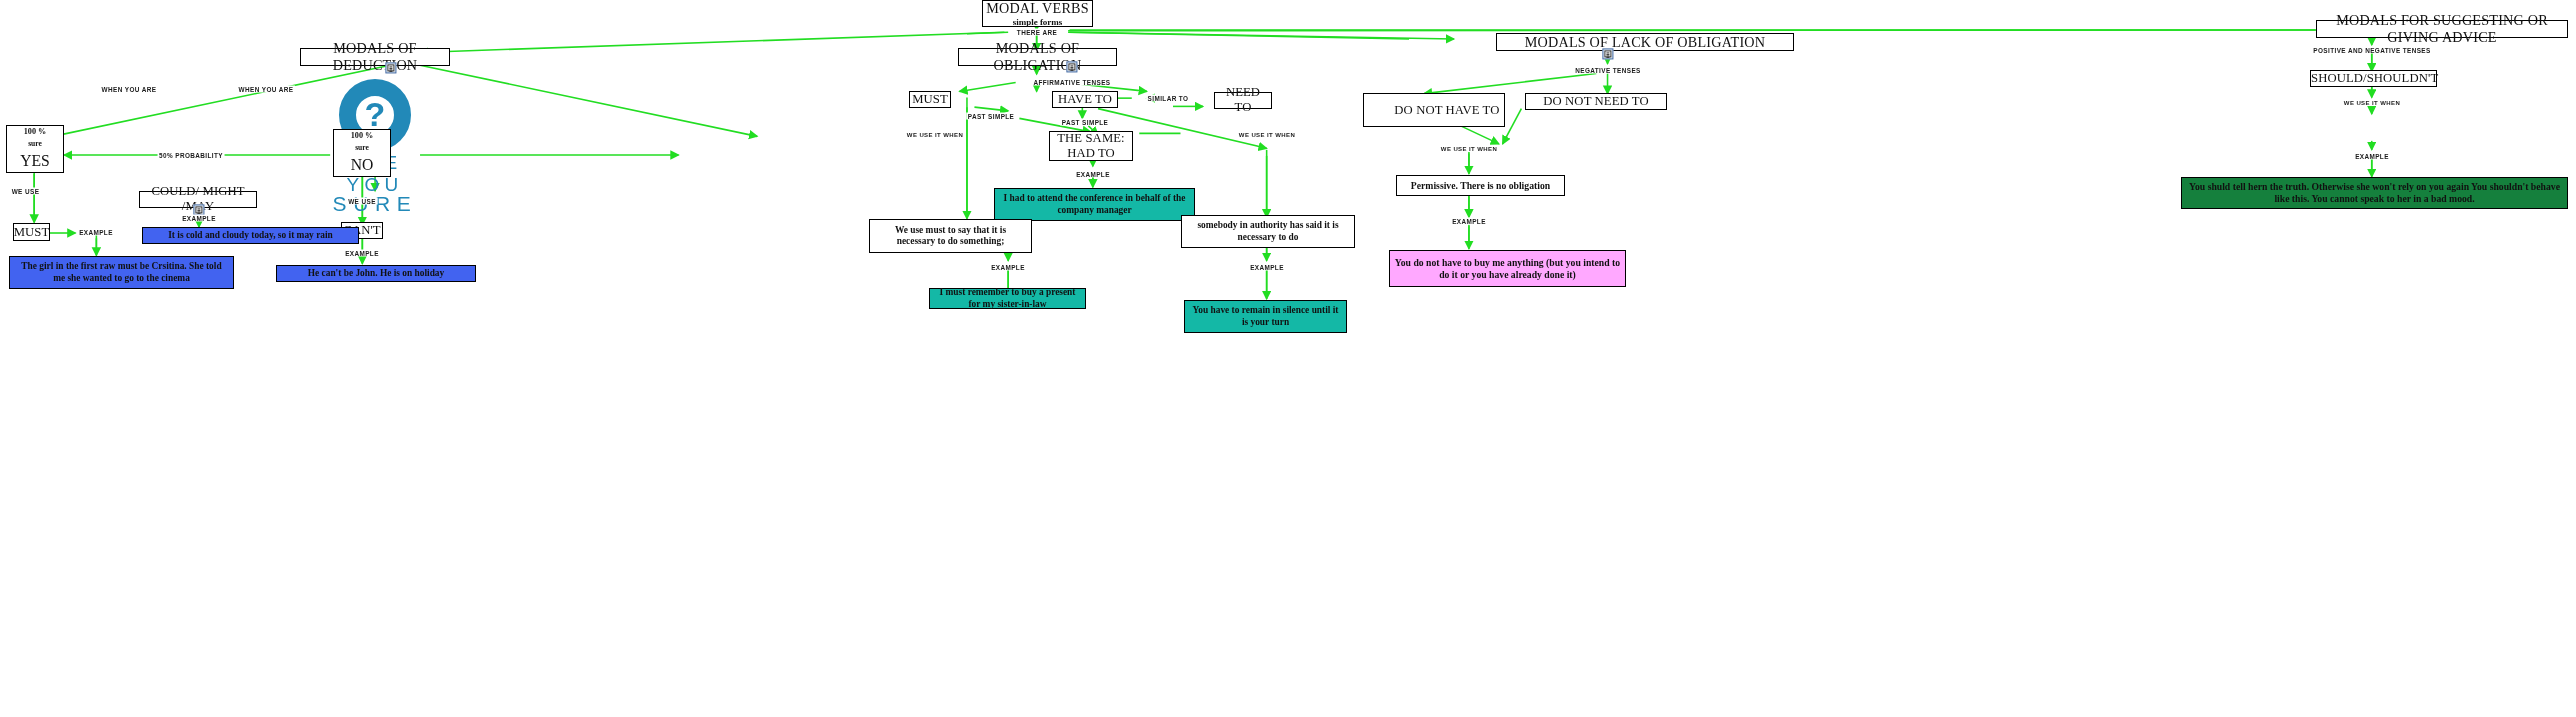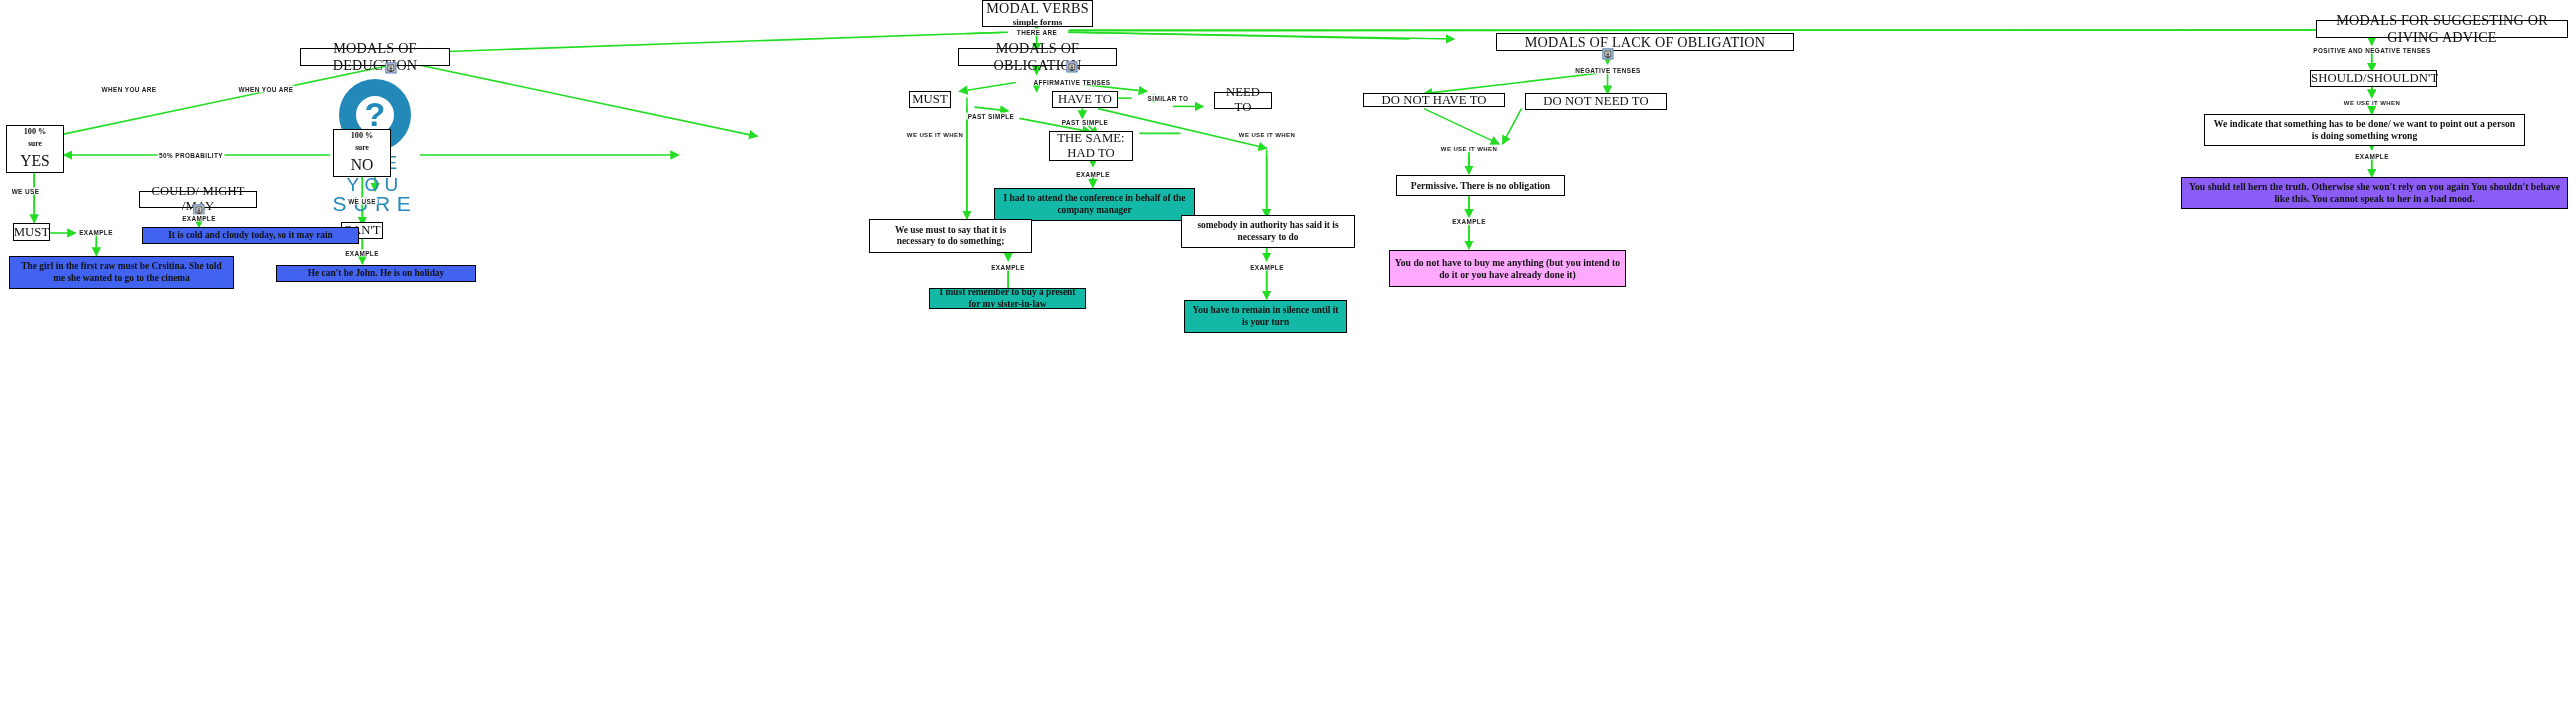--- a/index.html
+++ b/index.html
@@ -22,21 +22,21 @@
   .sh-red::after{background:#e00000;}
   .sh-magenta::after{background:#e800e8;}
   .sh-green::after{background:#00e000;}
   .sh-none::after{background:transparent;}
 
   
   .fill-white{background:#ffffff;}
   .fill-blue{background:#4263f0;}
   .fill-pink{background:#14b8a6;}
   .fill-magenta{background:#ffa8ff;}
-  .fill-lgreen{background:#8b5cf6;}
+  .fill-lgreen{background:#15803d;}
   .t-head{font-family:"Liberation Serif",serif;font-size:14.2px;letter-spacing:0.2px;}
   .t-sub{font-family:"Liberation Serif",serif;font-size:12.7px;letter-spacing:0.1px;}
   .t-big{font-family:"Liberation Serif",serif;font-size:15.7px;}
   .t-small{font-family:"Liberation Serif",serif;font-size:8.2px;}
   .t-body{font-family:"Liberation Serif",serif;font-size:9.4px;font-weight:bold;}
   .t-body2{font-family:"Liberation Serif",serif;font-size:9.7px;font-weight:bold;}
 
   
   .elabel{position:absolute;font-family:"Liberation Sans",sans-serif;
           font-weight:bold;font-size:6.4px;letter-spacing:0.4px;color:#1a1a1a;
@@ -313,21 +313,21 @@
   </div>
 
   <div class="node sh-magenta fill-white" style="left:1458px;top:33px;width:298px;height:18px;margin-left:38px;">
     <span class="txt t-head">MODALS OF  LACK OF OBLIGATION</span>
   </div>
   <div class="note-badge" style="left:1608px;top:54px;">
       <i></i>
     </div>
   <div class="elabel" style="left:1608px;top:70px;">NEGATIVE TENSES</div>
 
-  <div class="node sh-magenta fill-white" style="left:1363px;top:93px;width:142px;height:14px;">
+  <div class="node sh-magenta fill-white" style="left:1363px;top:93px;width:142px;height:34px;text-align:right;">
     <span class="txt t-sub">DO NOT HAVE TO</span>
   </div>
   <div class="node sh-magenta fill-white" style="left:1525px;top:93px;width:142px;height:16.5px;">
     <span class="txt t-sub">DO NOT NEED TO</span>
   </div>
 
   <div class="elabel sm" style="left:1469px;top:149px;">WE USE IT WHEN</div>
 
   <div class="node sh-magenta fill-white t-body" style="left:1396px;top:175px;width:169px;height:21px;">
     <span class="txt t-body2">Permissive.  There is no obligation</span>
@@ -342,23 +342,20 @@
   <div class="node sh-green fill-white" style="left:2316px;top:20px;width:252px;height:18px;">
     <span class="txt t-head">MODALS  FOR SUGGESTING OR GIVING ADVICE</span>
   </div>
   <div class="elabel" style="left:2372px;top:50px;">POSITIVE AND NEGATIVE TENSES</div>
 
   <div class="node sh-green fill-white" style="left:2310px;top:70px;width:127px;height:17px;">
     <span class="txt t-sub">SHOULD/SHOULDN'T</span>
   </div>
   <div class="elabel sm" style="left:2372px;top:103px;">WE USE IT WHEN</div>
 
-  <div class="node sh-green fill-white t-body" style="left:2204px;top:114px;width:321px;height:31.5px;">
-    <span class="txt t-body2">We indicate that something has to be done/ we want to point out a person is doing something wrong</span>
-  </div>
 
   <div class="elabel" style="left:2372px;top:156px;">EXAMPLE</div>
 
   <div class="node sh-green fill-lgreen t-body" style="left:2181px;top:177px;width:387px;height:31.5px;">
     <span class="txt t-body2">You shuld tell hern the truth. Otherwise she won't rely on you again You shouldn't behave like this. You cannot speak to her in a bad mood.</span>
   </div>
 
 </div>
 
 

